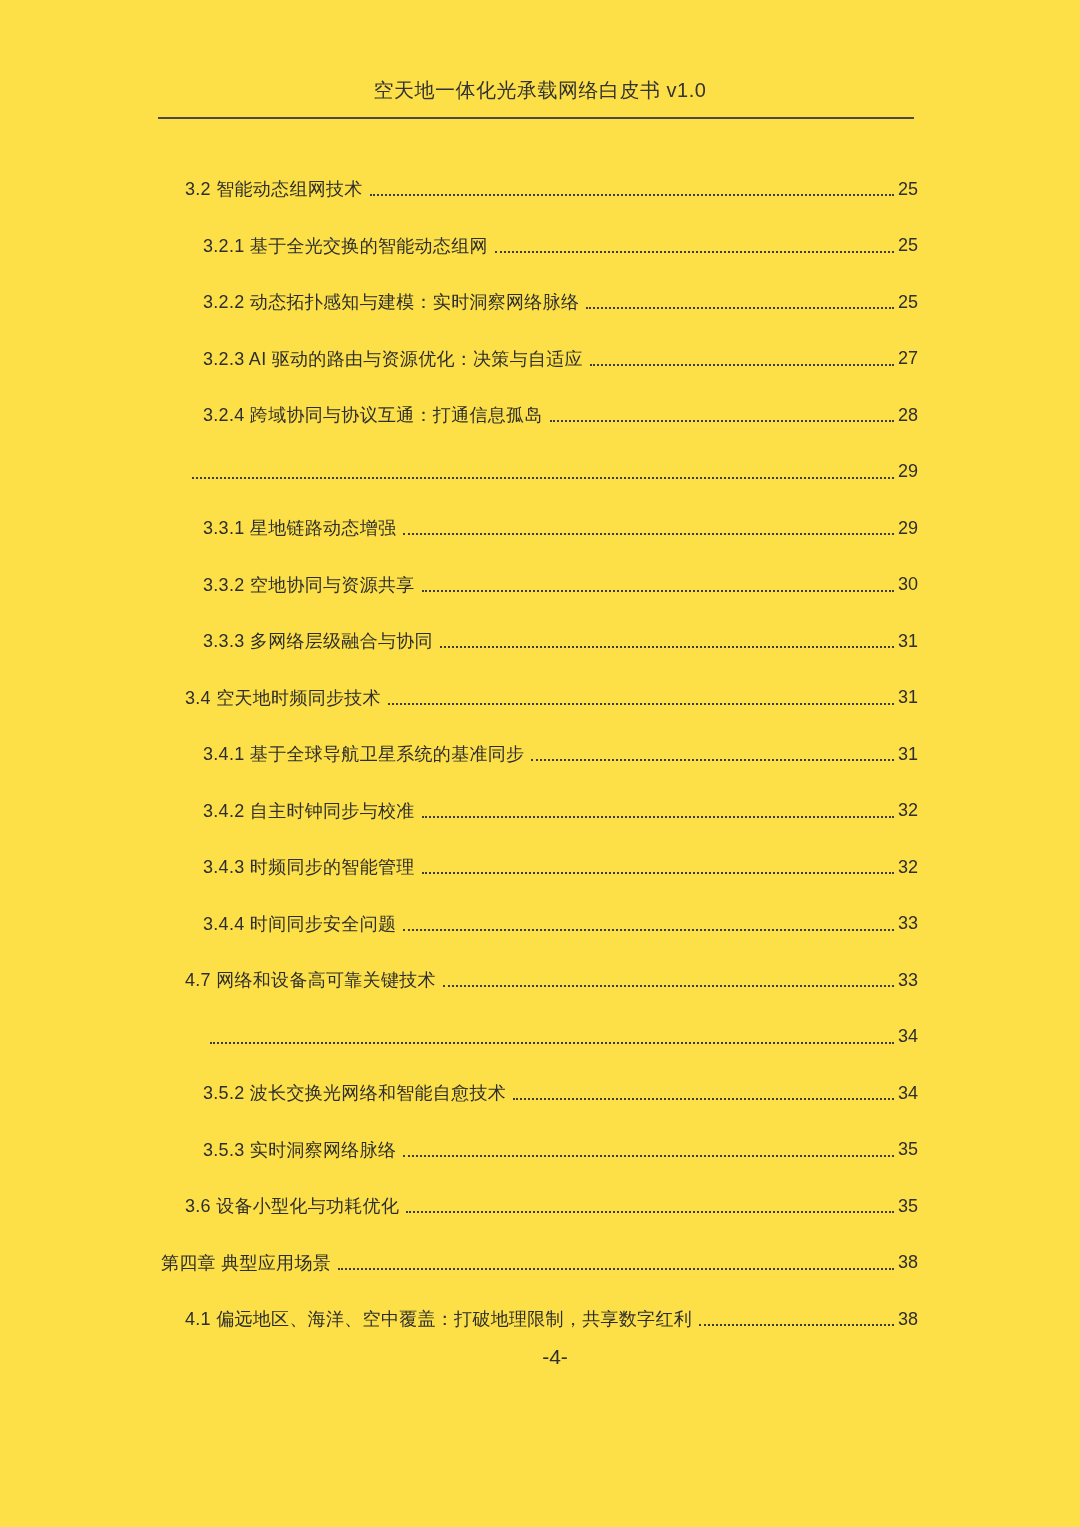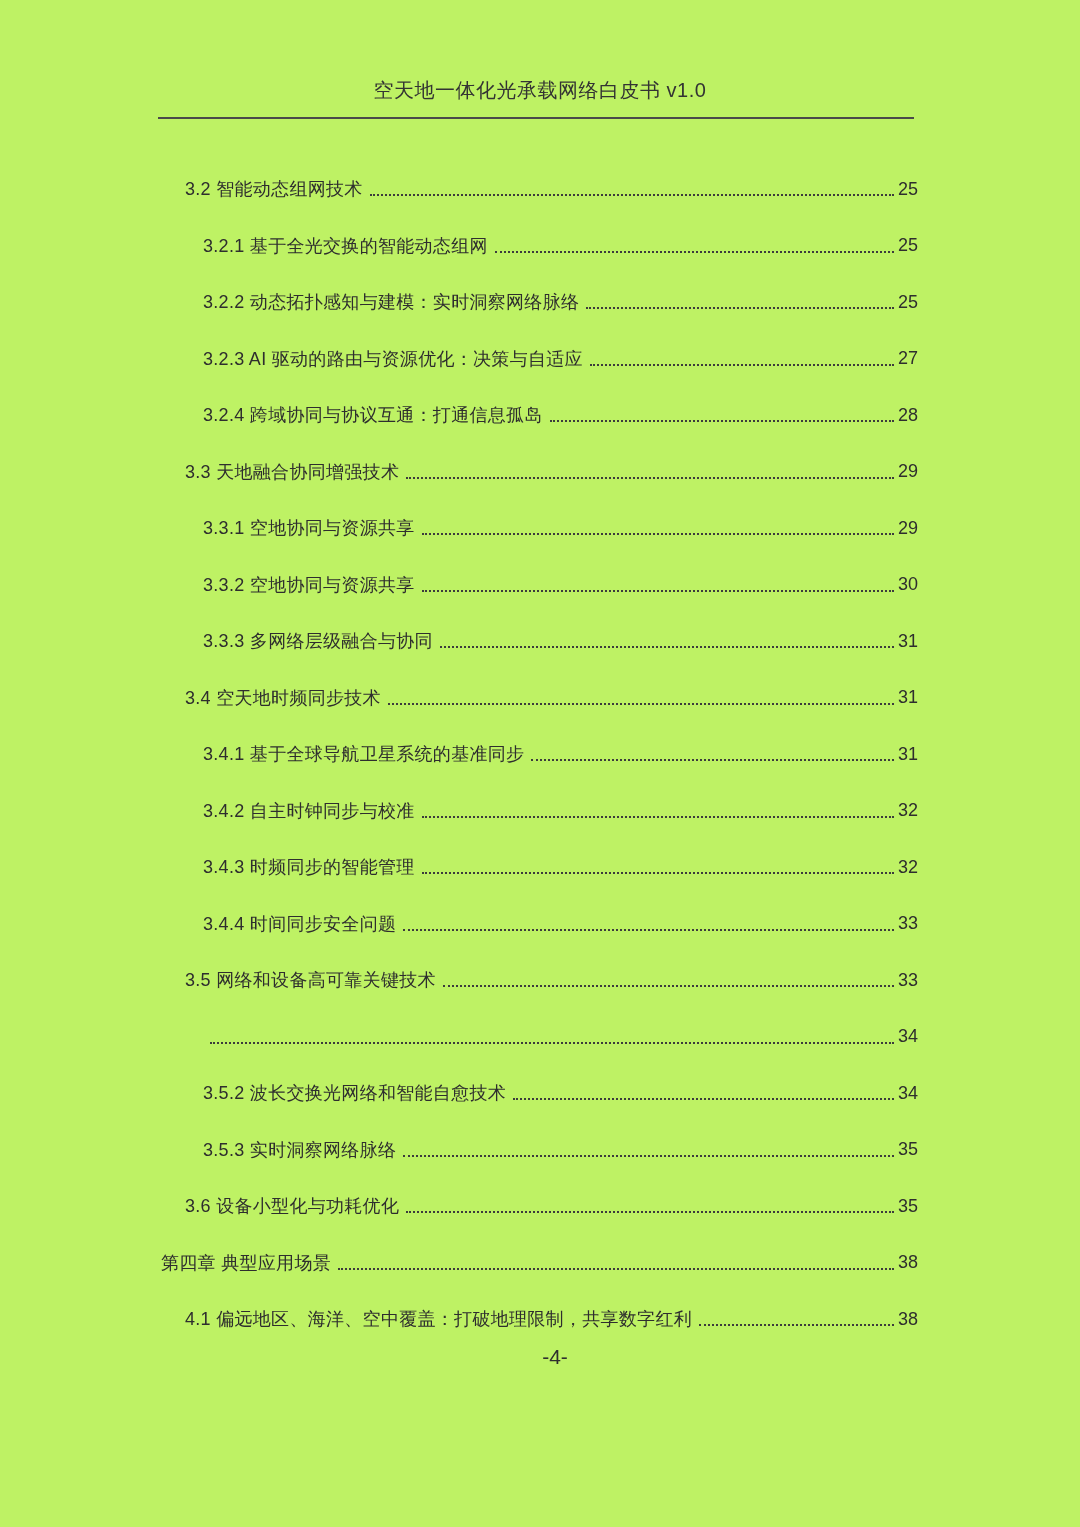--- a/index.html
+++ b/index.html
@@ -11,21 +11,21 @@
     width: 1080px;
     height: 1527px;
     position: relative;
     font-family: "Liberation Sans", "DejaVu Sans", sans-serif;
     color: #2e2e2e;
     overflow: hidden;
   }
   .page {
     position: absolute;
     inset: 0;
-    background: #bef264;
+    background: #fde047;
   }
   .header-title {
     position: absolute;
     top: 77px;
     left: 0;
     width: 100%;
     text-align: center;
     font-size: 20px;
     letter-spacing: 0.5px;
     color: #333333;
@@ -118,27 +118,26 @@
     <span class="toc-page">27</span>
   </div>
 
   <div class="toc-row lvl2">
     <span class="toc-label">3.2.4 跨域协同与协议互通：打通信息孤岛</span>
     <span class="toc-dots"></span>
     <span class="toc-page">28</span>
   </div>
 
   <div class="toc-row lvl1">
-    <span class="toc-label">3.3 天地融合协同增强技术</span>
     <span class="toc-dots"></span>
     <span class="toc-page">29</span>
   </div>
 
   <div class="toc-row lvl2">
-    <span class="toc-label">3.3.1 空地协同与资源共享</span>
+    <span class="toc-label">3.3.1 星地链路动态增强</span>
     <span class="toc-dots"></span>
     <span class="toc-page">29</span>
   </div>
 
   <div class="toc-row lvl2">
     <span class="toc-label">3.3.2 空地协同与资源共享</span>
     <span class="toc-dots"></span>
     <span class="toc-page">30</span>
   </div>
 
@@ -172,21 +171,21 @@
     <span class="toc-page">32</span>
   </div>
 
   <div class="toc-row lvl2">
     <span class="toc-label">3.4.4 时间同步安全问题</span>
     <span class="toc-dots"></span>
     <span class="toc-page">33</span>
   </div>
 
   <div class="toc-row lvl1">
-    <span class="toc-label">3.5 网络和设备高可靠关键技术</span>
+    <span class="toc-label">4.7 网络和设备高可靠关键技术</span>
     <span class="toc-dots"></span>
     <span class="toc-page">33</span>
   </div>
 
   <div class="toc-row lvl2">
     <span class="toc-dots"></span>
     <span class="toc-page">34</span>
   </div>
 
   <div class="toc-row lvl2">

